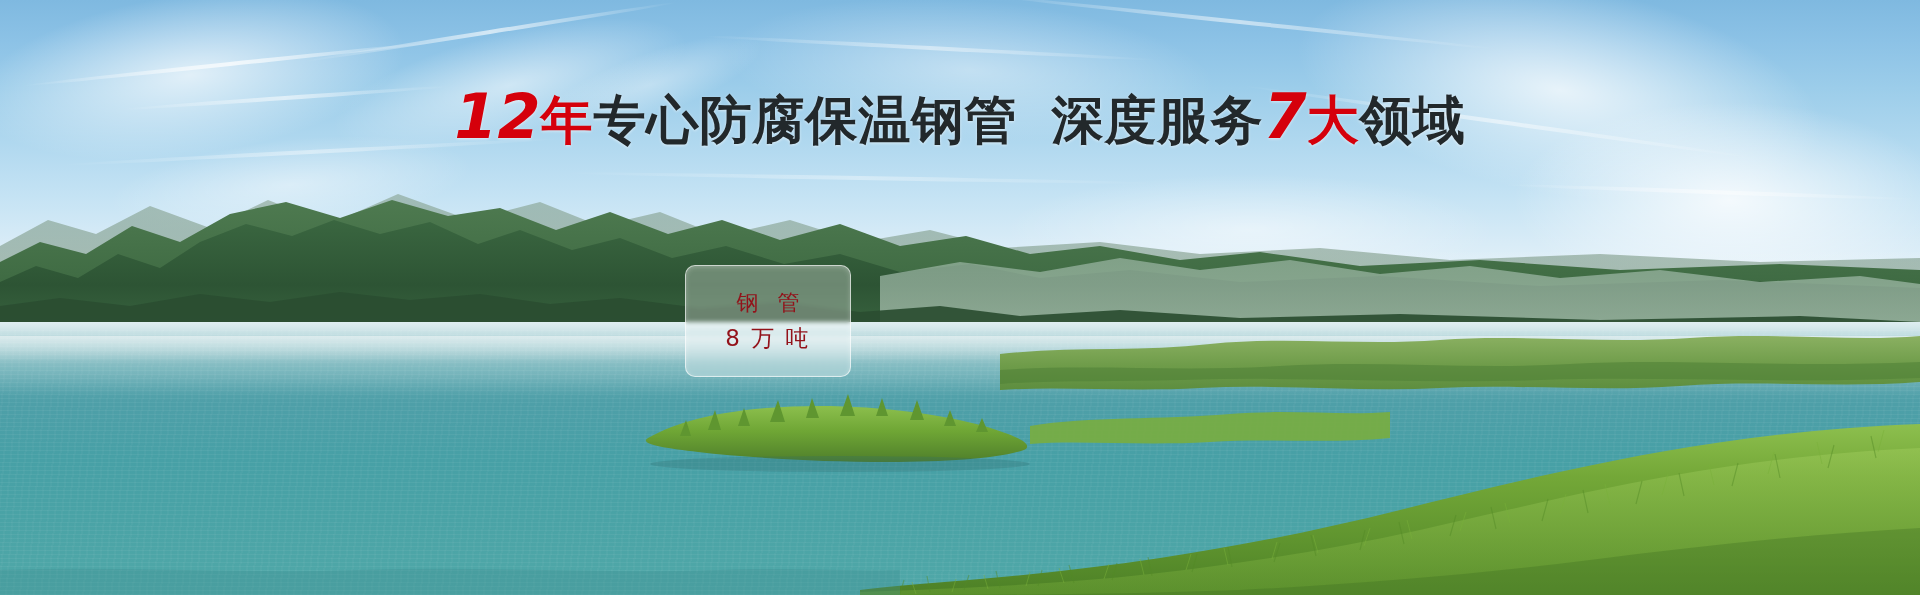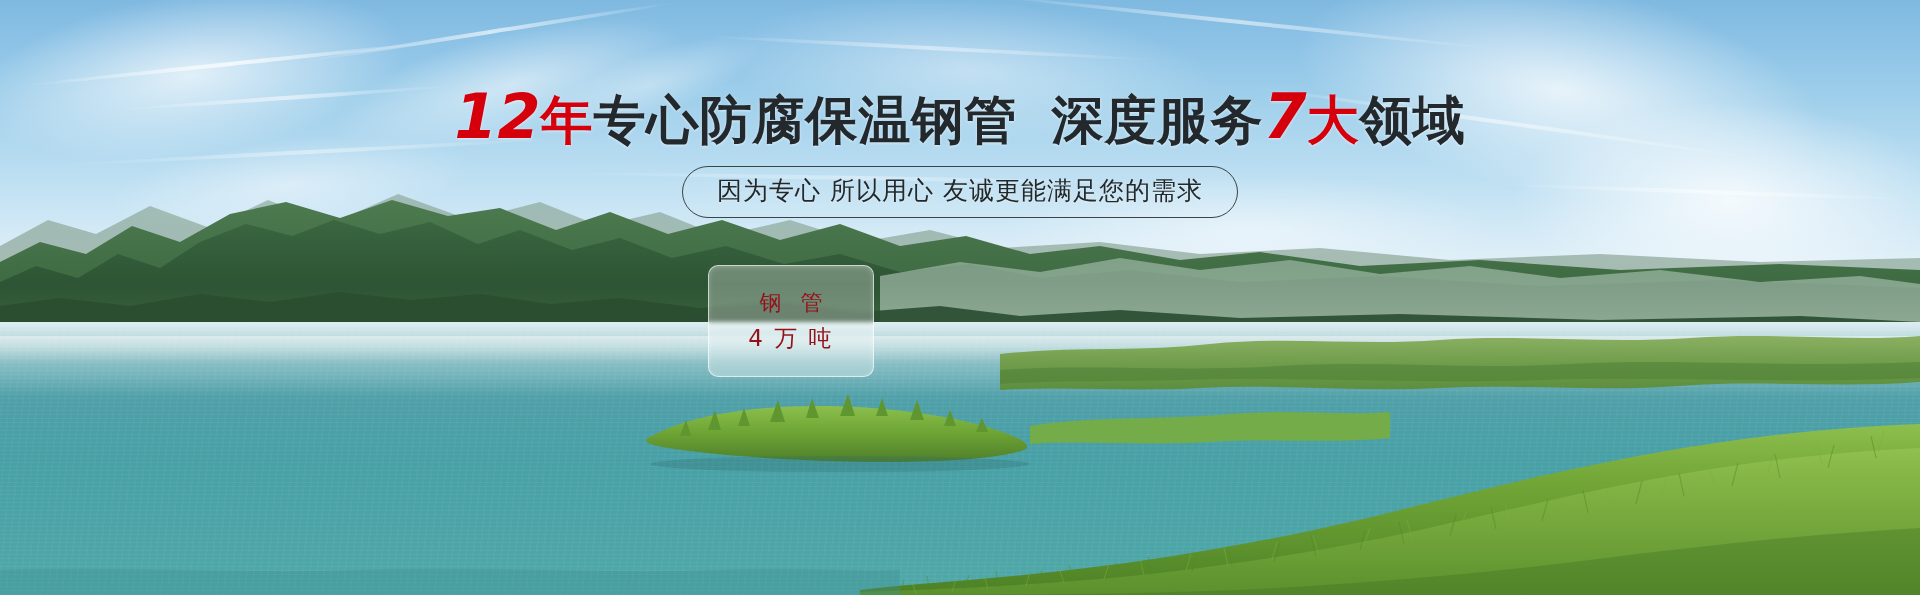--- a/index.html
+++ b/index.html
@@ -142,21 +142,21 @@
     letter-spacing:1px;
     color:#23292b;
     font-family:"DejaVu Sans","Liberation Sans",sans-serif;
     white-space:nowrap;
     background:rgba(255,255,255,.04);
     text-shadow:0 1px 2px rgba(255,255,255,.4);
   }
 
   .stats{
     position:absolute; left:0; top:265px; width:1536px;
-    display:flex; justify-content:center; gap:8px;margin-left:23px;
+    display:flex; justify-content:center; gap:8px;
   }
   .stat-card{
     width:166px; height:112px;
     border-radius:10px;
     border:1px solid rgba(255,255,255,.65);
     background:rgba(255,255,255,.30);
     backdrop-filter:blur(2px);
     display:flex; flex-direction:column;
     align-items:center; justify-content:center;
     gap:10px;
@@ -358,29 +358,26 @@
            L900,35 L0,35 Z"></path>
     </svg>
   </div>
 
   <div class="text-layer">
 
     <div class="headline">
       <span class="num">12</span><span class="red">年</span><span>专心防腐保温钢管</span><span class="gap"></span><span>深度服务</span><span class="num">7</span><span class="red">大</span><span>领域</span>
     </div>
 
-    <div class="subtitle-wrap">
-      <div class="subtitle">因为专心 所以用心  友诚更能满足您的需求</div>
-    </div>
 
     <div class="stats">
 
       <div class="stat-card">
         <div class="stat-title">钢 管</div>
-        <div class="stat-value"><span>4 万 吨</span></div>
+        <div class="stat-value"><span>8 万 吨</span></div>
       </div>
 
 
 
     </div>
   </div>
 
 </div>
 
 </body></html>

